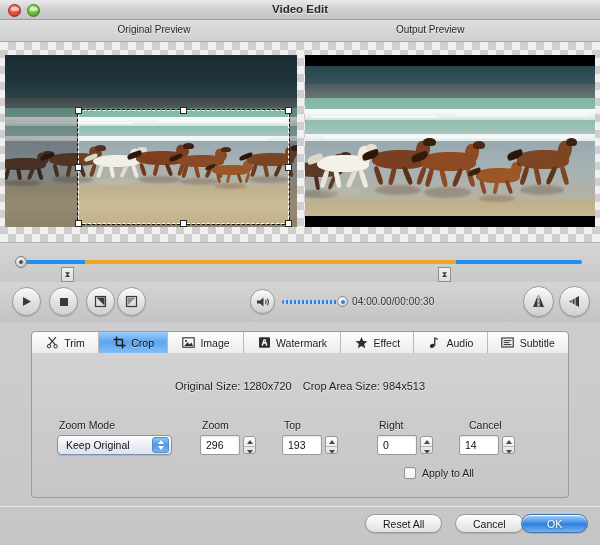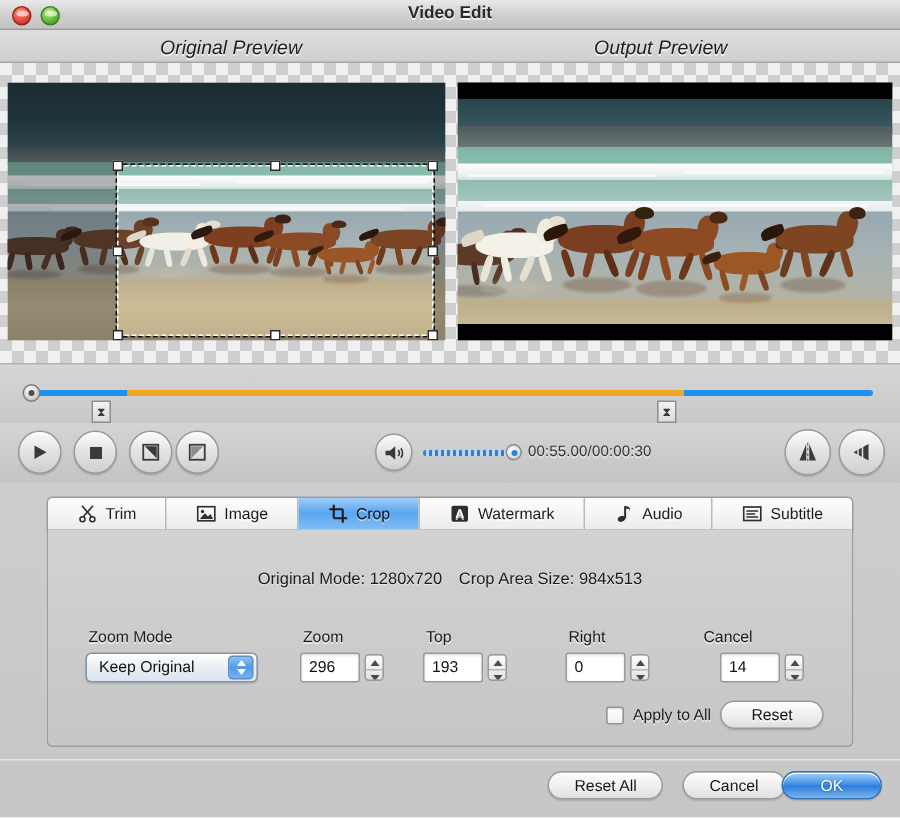--- a/index.html
+++ b/index.html
@@ -70,24 +70,23 @@
     position: absolute;
     left: 0; top: 20px;
     width: 600px; height: 22px;
     background: linear-gradient(180deg, #dedede 0%, #cfcfcf 100%);
     border-bottom: 1px solid #a6a6a6;
     box-sizing: border-box;
   }
   .preview-header .lbl {
     position: absolute;
     top: 4px;
-    font-size: 13px;
+    font-size: 10px;
     color: #1e1e1e;
     text-shadow: 0 1px 0 rgba(255,255,255,0.7);
-    font-style: italic;
   }
   .lbl-orig { left: 104px; width: 100px; text-align: center; }
   .lbl-out  { left: 396px; width: 100px; text-align: left; }
 
   
   .preview-area {
     position: absolute;
     left: 0; top: 42px;
     width: 600px; height: 200px;
     background-color: #f0f0f0;
@@ -456,21 +455,21 @@
     display: block; width: 0; height: 0;
     border-left: 3px solid transparent;
     border-right: 3px solid transparent;
   }
   .sbtns .half.top i    { border-bottom: 4px solid #4a4a4a; }
   .sbtns .half.bottom i { border-top: 4px solid #4a4a4a; }
 
   .st-left   { left: 168px; }
   .st-top    { left: 250px; }
   .st-right  { left: 345px; }
-  .st-bottom { left: 448px; text-decoration: underline; }
+  .st-bottom { left: 427px; text-decoration: underline; }
 
   .applyrow {
     position: absolute;
     left: 372px; top: 114px;
     display: flex; align-items: center; gap: 6px;
   }
   .chk {
     width: 12px; height: 12px;
     background: linear-gradient(180deg, #ffffff 0%, #f0f0f0 100%);
     border: 1px solid #949494;
@@ -783,21 +782,21 @@
       <span>
         <svg width="14" height="12" viewBox="0 0 14 12">
           <polygon points="1,4.5 4,4.5 7.5,1.5 7.5,10.5 4,7.5 1,7.5" fill="#3a3a3a"></polygon>
           <path d="M9.5 4 Q11 6 9.5 8" stroke="#3a3a3a" stroke-width="1.1" fill="none"></path>
           <path d="M11.3 2.8 Q13.4 6 11.3 9.2" stroke="#3a3a3a" stroke-width="1.1" fill="none"></path>
         </svg>
       </span>
     </div>
     <div class="vol-track"></div>
     <div class="vol-knob"></div>
-    <div class="time-text">00:55.00/00:00:30</div>
+    <div class="time-text">04:00.00/00:00:30</div>
 
     <div class="rbtn b-flip">
       <span>
         <svg width="15" height="15" viewBox="0 0 15 15">
           <polygon points="6.5,2 6.5,13 2,13" fill="#3a3a3a"></polygon>
           <polygon points="8.5,2 8.5,13 13,13" fill="#3a3a3a"></polygon>
           <line x1="7.5" y1="1" x2="7.5" y2="14" stroke="#6f6f6f" stroke-width="0.8" stroke-dasharray="2 1.5"></line>
         </svg>
       </span>
     </div>
@@ -819,53 +818,61 @@
         <svg width="13" height="13" viewBox="0 0 13 13">
           <circle cx="3" cy="10.2" r="1.7" fill="none" stroke="#2e2e2e" stroke-width="1"></circle>
           <circle cx="9.6" cy="10.2" r="1.7" fill="none" stroke="#2e2e2e" stroke-width="1"></circle>
           <line x1="2.6" y1="1.2" x2="9.4" y2="8.8" stroke="#2e2e2e" stroke-width="1.1"></line>
           <line x1="10" y1="1.2" x2="3.2" y2="8.8" stroke="#2e2e2e" stroke-width="1.1"></line>
         </svg>
       </span>
       <span>Trim</span>
     </div>
 
-    <div class="tab">
-      <span class="ticon">
-        <svg width="13" height="13" viewBox="0 0 13 13">
-          <rect x="0.8" y="1.8" width="11.4" height="9.4" fill="none" stroke="#2e2e2e" stroke-width="1.1"></rect>
-          <circle cx="4" cy="5" r="1.1" fill="#2e2e2e"></circle>
-          <polygon points="2.2,10 5.6,6.2 7.6,8.4 9.4,6.6 11,10" fill="#2e2e2e"></polygon>
-        </svg>
-      </span>
-      <span>Image</span>
-    </div>
-
     <div class="tab active">
       <span class="ticon">
         <svg width="13" height="13" viewBox="0 0 13 13">
           <line x1="3.5" y1="0.5" x2="3.5" y2="9.5" stroke="#1b1b1b" stroke-width="1.4"></line>
           <line x1="0.5" y1="3.5" x2="9.5" y2="3.5" stroke="#1b1b1b" stroke-width="1.4"></line>
           <line x1="9.5" y1="3.5" x2="9.5" y2="12.5" stroke="#1b1b1b" stroke-width="1.4"></line>
           <line x1="3.5" y1="9.5" x2="12.5" y2="9.5" stroke="#1b1b1b" stroke-width="1.4"></line>
         </svg>
       </span>
       <span>Crop</span>
     </div>
 
     <div class="tab">
       <span class="ticon">
         <svg width="13" height="13" viewBox="0 0 13 13">
+          <rect x="0.8" y="1.8" width="11.4" height="9.4" fill="none" stroke="#2e2e2e" stroke-width="1.1"></rect>
+          <circle cx="4" cy="5" r="1.1" fill="#2e2e2e"></circle>
+          <polygon points="2.2,10 5.6,6.2 7.6,8.4 9.4,6.6 11,10" fill="#2e2e2e"></polygon>
+        </svg>
+      </span>
+      <span>Image</span>
+    </div>
+
+    <div class="tab">
+      <span class="ticon">
+        <svg width="13" height="13" viewBox="0 0 13 13">
           <rect x="1" y="1.2" width="11" height="10.6" rx="1.2" fill="#2e2e2e"></rect>
           <text x="6.5" y="9.4" font-family="Liberation Sans, sans-serif" font-size="8.4" font-weight="bold" fill="#ffffff" text-anchor="middle">A</text>
         </svg>
       </span>
       <span>Watermark</span>
     </div>
 
+    <div class="tab">
+      <span class="ticon">
+        <svg width="13" height="13" viewBox="0 0 13 13">
+          <polygon points="6.5,1 8.2,4.9 12.4,5.3 9.2,8.1 10.2,12.2 6.5,10 2.8,12.2 3.8,8.1 0.6,5.3 4.8,4.9" fill="#2e2e2e"></polygon>
+        </svg>
+      </span>
+      <span>Effect</span>
+    </div>
 
     <div class="tab">
       <span class="ticon">
         <svg width="13" height="13" viewBox="0 0 13 13">
           <ellipse cx="4.3" cy="9.9" rx="2.5" ry="1.9" fill="#2e2e2e" transform="rotate(-20 4.3 9.9)"></ellipse>
           <rect x="6.1" y="1.4" width="1.3" height="8.3" fill="#2e2e2e"></rect>
           <path d="M7.4 1.4 Q10.4 2.1 10 4.3 Q9.2 2.8 7.4 3.3 Z" fill="#2e2e2e"></path>
         </svg>
       </span>
       <span>Audio</span>
@@ -880,21 +887,21 @@
           <line x1="2.6" y1="8.6" x2="10.4" y2="8.6" stroke="#2e2e2e" stroke-width="1"></line>
         </svg>
       </span>
       <span>Subtitle</span>
     </div>
   </div>
 
   <div class="tab-panel">
 
     <div class="sizeline">
-      <span>Original Mode: 1280x720</span>
+      <span>Original Size: 1280x720</span>
       <span>Crop Area Size: 984x513</span>
     </div>
 
     <div class="field-label lb-zoom">Zoom Mode</div>
     <div class="field-label lb-left">Zoom</div>
     <div class="field-label lb-top">Top</div>
     <div class="field-label lb-right">Right</div>
     <div class="field-label lb-bottom">Cancel</div>
 
     <div class="popup">
@@ -949,21 +956,20 @@
           </div>
         <div class="half bottom">
             <i></i>
           </div>
       </div>
     </div>
 
     <div class="applyrow">
       <span class="chk"></span>
       <span class="chk-label">Apply to All</span>
-      <span class="capsule">Reset</span>
     </div>
   </div>
 
   <div class="bottombar">
     <div class="hl-top"></div>
     <span class="capsule bb bb-resetall">Reset All</span>
     <span class="capsule bb bb-cancel">Cancel</span>
     <span class="capsule primary bb bb-ok">OK</span>
   </div>
 

